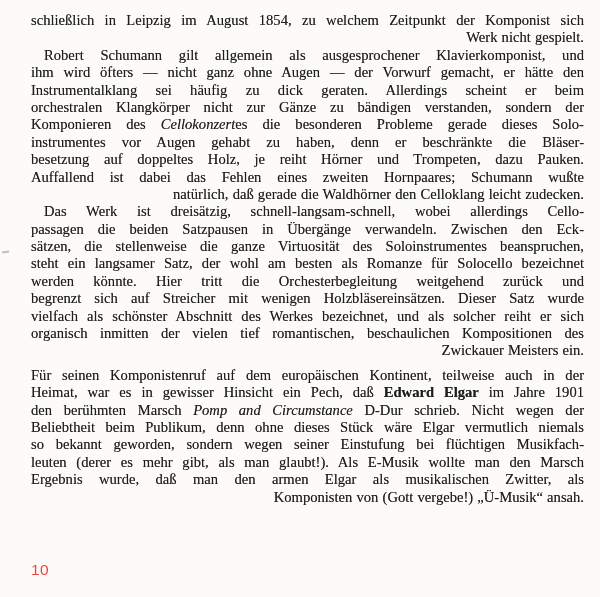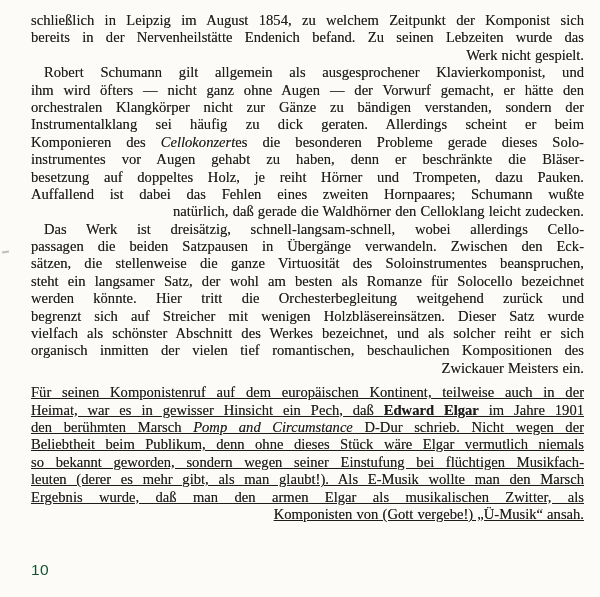--- a/index.html
+++ b/index.html
@@ -20,21 +20,21 @@
   }
   .textblock {
     position: absolute;
     left: 31px;
     top: 12px;
     width: 553px;
     font-size: 14.6px;
     text-shadow: 0 0 0.45px rgba(20,20,20,0.55);
   }
   .paragraph { margin: 0; }
-  .paragraph.gap { margin-top: 7px; text-decoration: underline; }
+  .paragraph.gap { margin-top: 7px; }
   .line {
     height: 17.4px;
     line-height: 17.4px;
     overflow: hidden;
     word-spacing: 0.5px;
   }
   .line.just { text-align: justify; }
   .line.just::after {
     content: "";
     display: inline-block;
@@ -45,48 +45,47 @@
   .line.indent { text-indent: 13px; }
   .line b { font-weight: 700; margin-top: 40px; }
   .line i { font-style: italic; }
   .page-number {
     position: absolute;
     left: 31px;
     top: 561px;
     font-family: "Liberation Sans", sans-serif;
     font-size: 15.5px;
     letter-spacing: 0.5px;
-    color: #14532d;
+    color: #ef4444;
   }
   .artifact-dash {
     position: absolute;
     left: 2px;
     top: 251px;
     width: 7px;
     height: 2px;
     background: #8d8d89;
     opacity: 0.55;
     transform: rotate(-10deg);
   }
 </style>
 </head>
 <body>
 
 <div class="page">
   <div class="textblock">
       <div class="paragraph">
         <div class="line just">schließlich in Leipzig im August 1854, zu welchem Zeitpunkt der Komponist sich</div>
-        <div class="line just">bereits in der Nervenheilstätte Endenich befand. Zu seinen Lebzeiten wurde das</div>
         <div class="line end">Werk nicht gespielt.</div>
       </div>
       <div class="paragraph">
         <div class="line just indent">Robert Schumann gilt allgemein als ausgesprochener Klavierkomponist, und</div>
         <div class="line just">ihm wird öfters — nicht ganz ohne Augen — der Vorwurf gemacht, er hätte den</div>
+        <div class="line just">Instrumentalklang sei häufig zu dick geraten. Allerdings scheint er beim</div>
         <div class="line just">orchestralen Klangkörper nicht zur Gänze zu bändigen verstanden, sondern der</div>
-        <div class="line just">Instrumentalklang sei häufig zu dick geraten. Allerdings scheint er beim</div>
         <div class="line just">Komponieren des <i>Cellokonzert</i>es die besonderen Probleme gerade dieses Solo-</div>
         <div class="line just">instrumentes vor Augen gehabt zu haben, denn er beschränkte die Bläser-</div>
         <div class="line just">besetzung auf doppeltes Holz, je reiht Hörner und Trompeten, dazu Pauken.</div>
         <div class="line just">Auffallend ist dabei das Fehlen eines zweiten Hornpaares; Schumann wußte</div>
         <div class="line end">natürlich, daß gerade die Waldhörner den Celloklang leicht zudecken.</div>
       </div>
       <div class="paragraph">
         <div class="line just indent">Das Werk ist dreisätzig, schnell-langsam-schnell, wobei allerdings Cello-</div>
         <div class="line just">passagen die beiden Satzpausen in Übergänge verwandeln. Zwischen den Eck-</div>
         <div class="line just">sätzen, die stellenweise die ganze Virtuosität des Soloinstrumentes beanspruchen,</div>

